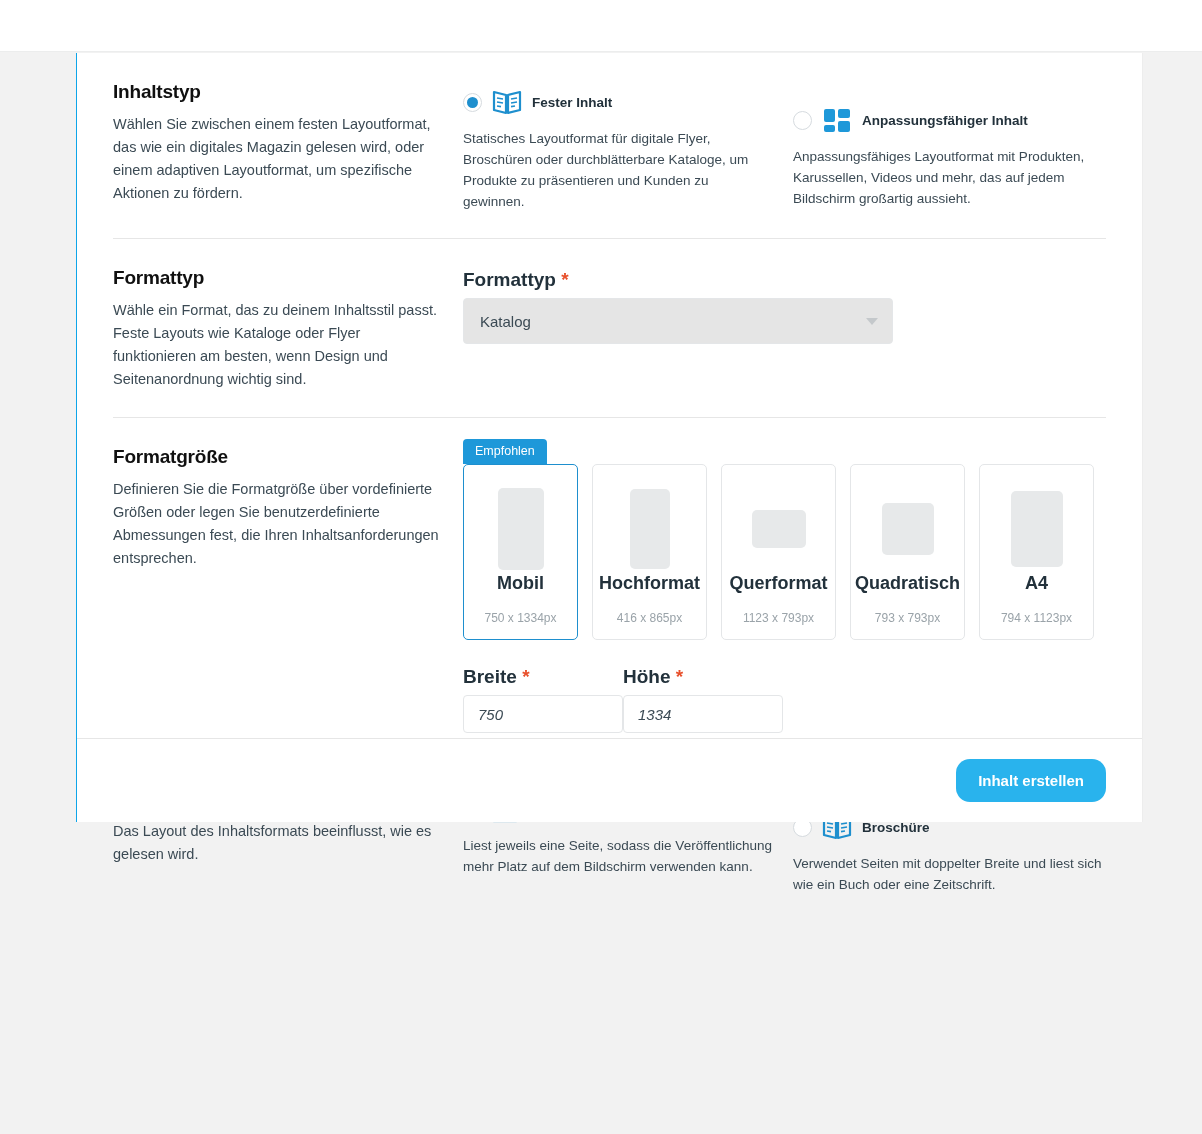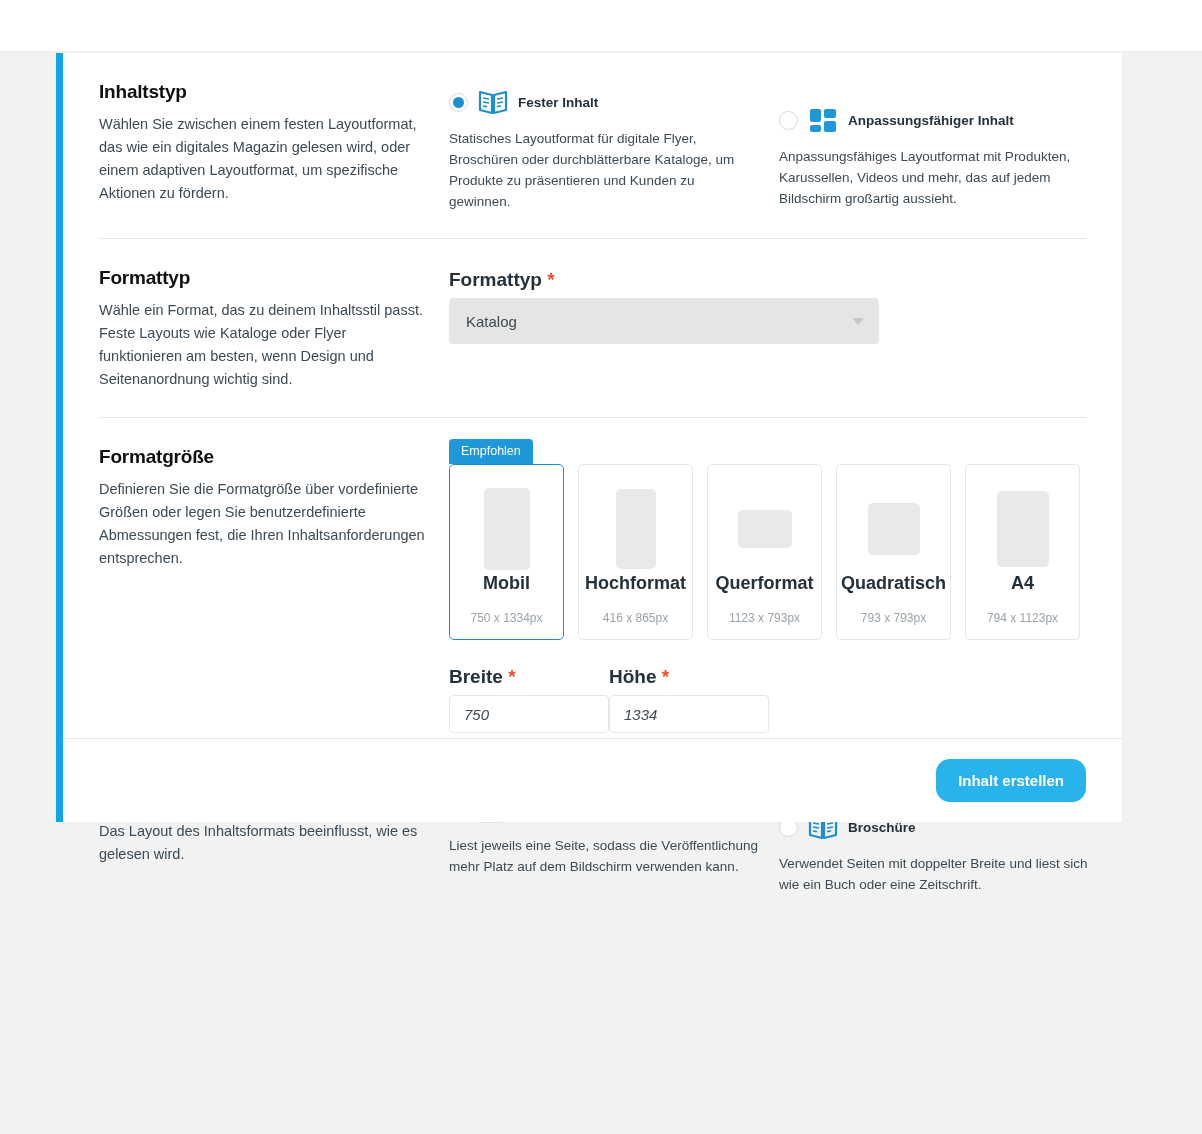--- a/index.html
+++ b/index.html
@@ -20,25 +20,25 @@
     border-bottom: 1px solid #eceded;
   }
   .page {
     position: absolute;
     top: 53px; left: 0;
     width: 1202px; height: 1081px;
     background: #f2f2f2;
   }
   .card {
     position: absolute;
-    top: 0; left: 56px;
+    top: 0; left: 76px;
     width: 1067px;
     height: 769px;
     background: #ffffff;
-    border-left: 7px solid #0ea5e9;
+    border-left: 1px solid #0ea5e9;
     border-right: 1px solid #ededed;
   }
   .card-body { padding: 0 36px; }
 
   .section {
     display: flex;
     padding: 28px 0 0 0;
   }
   .section-left {
     width: 350px;

